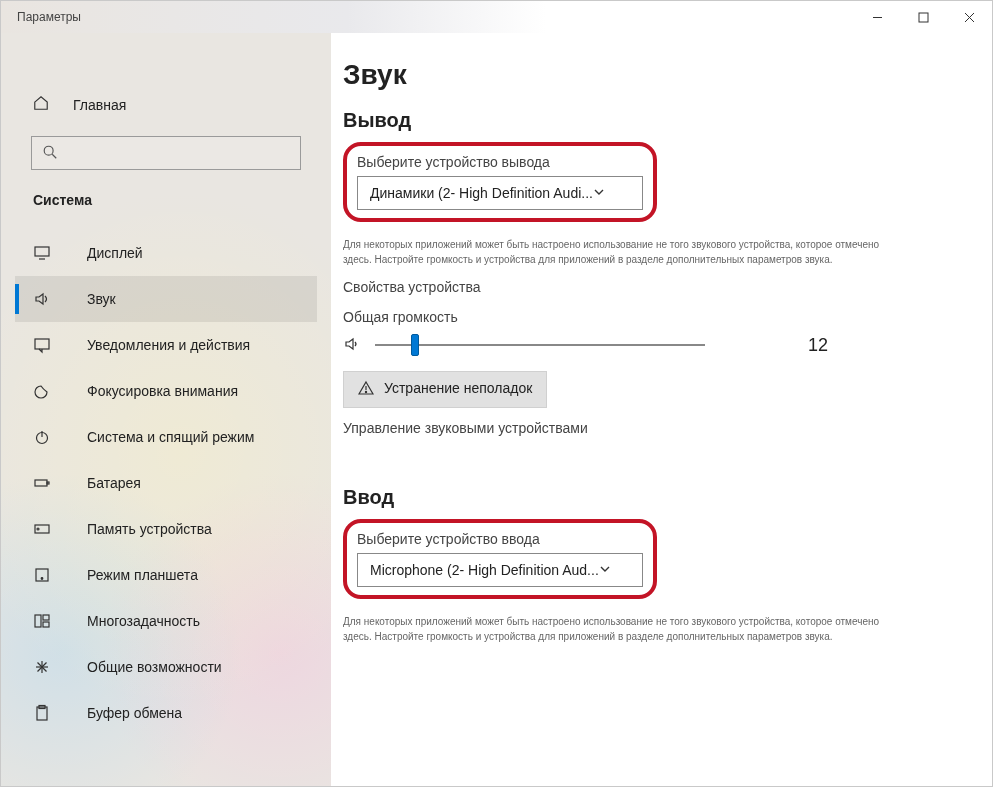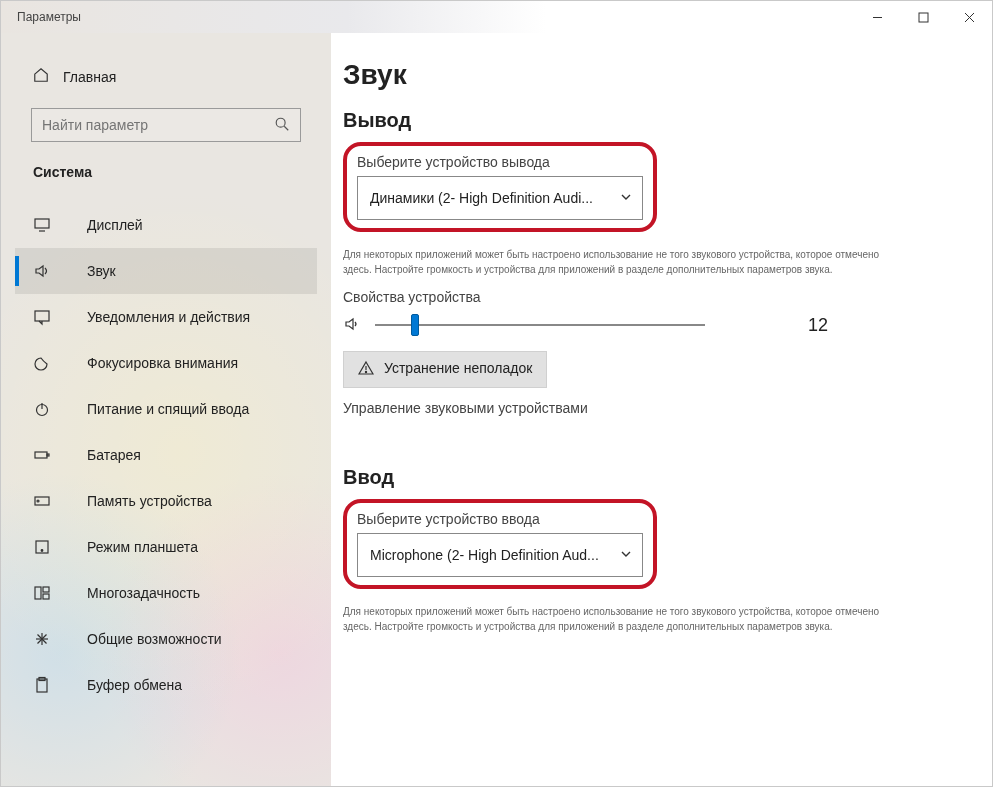--- a/index.html
+++ b/index.html
@@ -42,23 +42,24 @@
     padding: 28px 14px 0 14px;
     background:
       radial-gradient(ellipse 380px 420px at 180px 420px, rgba(255,245,180,0.28) 0%, rgba(255,245,180,0) 62%),
       radial-gradient(ellipse 300px 300px at 60px 620px, rgba(120,200,255,0.22) 0%, rgba(120,200,255,0) 60%),
       radial-gradient(ellipse 300px 300px at 280px 620px, rgba(255,160,220,0.22) 0%, rgba(255,160,220,0) 60%),
       linear-gradient(#e9e6e1, #e9e6e1);
     position: relative;
   }
 
   .home-row {
-    display: flex; align-items: center; gap: 14px;
+    display: flex; align-items: center; gap: 24px;
     padding: 6px 18px 14px 18px;
     font-size: 14px;
+    margin-top: 28px;
   }
   .home-row svg { width: 16px; height: 16px; }
 
   .searchwrap {
     margin: 8px 16px 22px 16px;
     display: flex; align-items: center;
     border: 1px solid #9a9a9a;
     background: rgba(255,255,255,0.1);
     height: 34px;
     padding: 0 10px;
@@ -102,23 +103,23 @@
     overflow: hidden;
     background: #fff;
   }
   h1 { font-size: 28px; font-weight: 600; margin-bottom: 18px; }
   h2 { font-size: 20px; font-weight: 600; margin: 14px 0 10px 0; }
   .sublabel { font-size: 14px; color: #444; margin-bottom: 6px; }
   .helptext { font-size: 10px; color: #666; line-height: 1.45; margin: 12px 0 12px 0; max-width: 560px; }
   .linkish { font-size: 14px; color: #444; margin: 8px 0; }
 
   .dropdown {
-    width: 286px; height: 44px;
+    width: 286px; height: 34px;
     border: 1px solid #888;
-    display: flex; align-items: center; justify-content: space-between;
+    display: flex; align-items: center; 
     padding: 0 10px 0 12px;
     font-size: 14px;
     background: #fff;
   }
   .dropdown svg { width: 12px; height: 12px; stroke:#333; fill:none; stroke-width:1.4; }
 
   .highlight {
     border: 4px solid #c31426;
     border-radius: 18px;
     padding: 8px 10px;
@@ -184,21 +185,20 @@
     <div class="home-row">
       <span class="ic">
         <svg viewBox="0 0 18 18" stroke="#333" fill="none" stroke-width="1.3">
             <path d="M2 8 L9 2 L16 8 V16 H2 Z"></path>
           </svg>
       </span>
       <span>Главная</span>
     </div>
 
     <div class="searchwrap">
-      <input type="text" placeholder="Найти параметр" style="">
       <span>
         <svg viewBox="0 0 18 18" stroke="#555" fill="none" stroke-width="1.3">
             <circle cx="7.5" cy="7.5" r="5"></circle>
             <line x1="11.5" y1="11.5" x2="16" y2="16"></line>
           </svg>
       </span>
     </div>
 
     <div class="cat-label">Система</div>
 
@@ -238,21 +238,21 @@
           </span>
         <span>Фокусировка внимания</span>
       </li>
       <li class="navitem">
         <span class="ic">
             <svg viewBox="0 0 18 18">
               <circle cx="9" cy="10" r="5.5"></circle>
               <line x1="9" y1="3" x2="9" y2="9"></line>
             </svg>
           </span>
-        <span>Питание и спящий ввода</span>
+        <span>Система и спящий режим</span>
       </li>
       <li class="navitem">
         <span class="ic">
             <svg viewBox="0 0 18 18">
               <rect x="2" y="6" width="12" height="6"></rect>
               <rect x="14" y="8" width="2" height="2"></rect>
             </svg>
           </span>
         <span>Батарея</span>
       </li>
@@ -319,20 +319,21 @@
         <span><svg viewBox="0 0 12 12">
               <polyline points="2,4 6,8 10,4"></polyline>
             </svg></span>
       </div>
     </div>
 
     <div class="helptext">Для некоторых приложений может быть настроено использование не того звукового устройства, которое отмечено здесь. Настройте громкость и устройства для приложений в разделе дополнительных параметров звука.</div>
 
     <div class="linkish">Свойства устройства</div>
 
+    <div class="linkish" style="margin-top:14px">Общая громкость</div>
 
     <div class="slider-row">
       <span class="vol-icon">
         <svg viewBox="0 0 18 18">
             <path d="M3 7 H6 L10 4 V14 L6 11 H3 Z"></path>
             <path d="M12 7 Q14 9 12 11"></path>
           </svg>
       </span>
       <div class="slider">
         <div class="track"></div>

